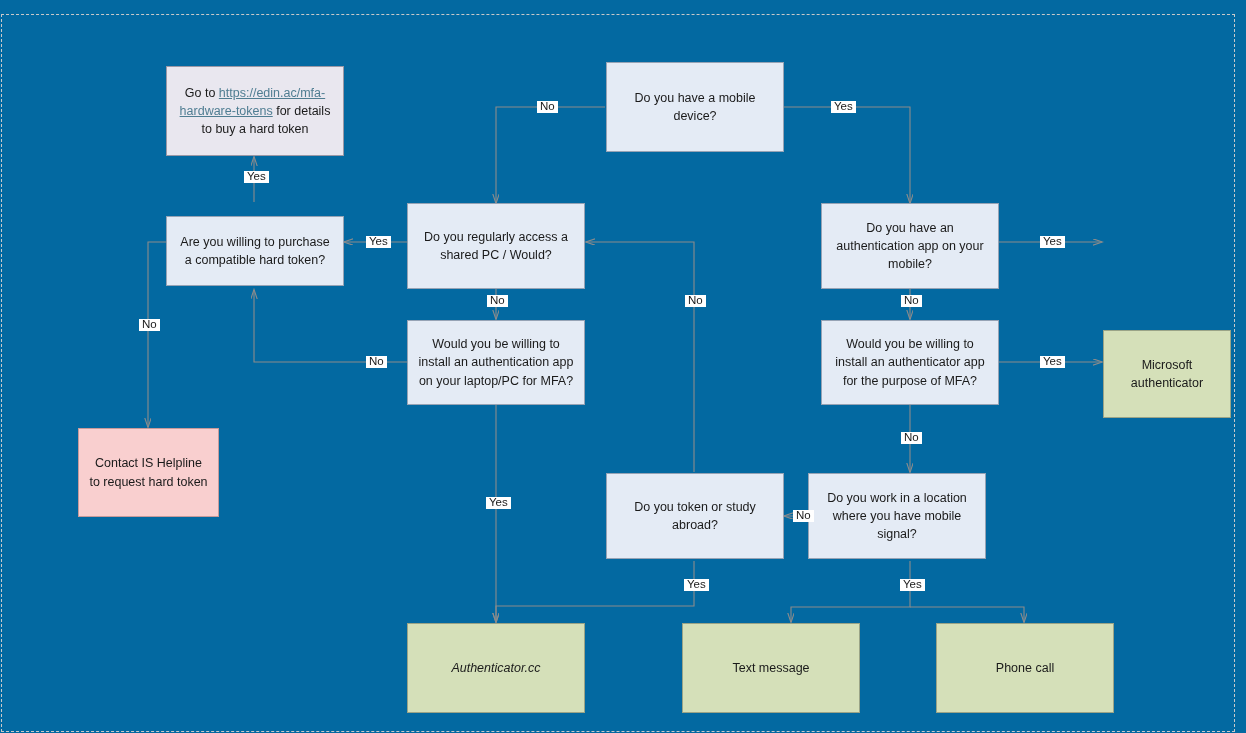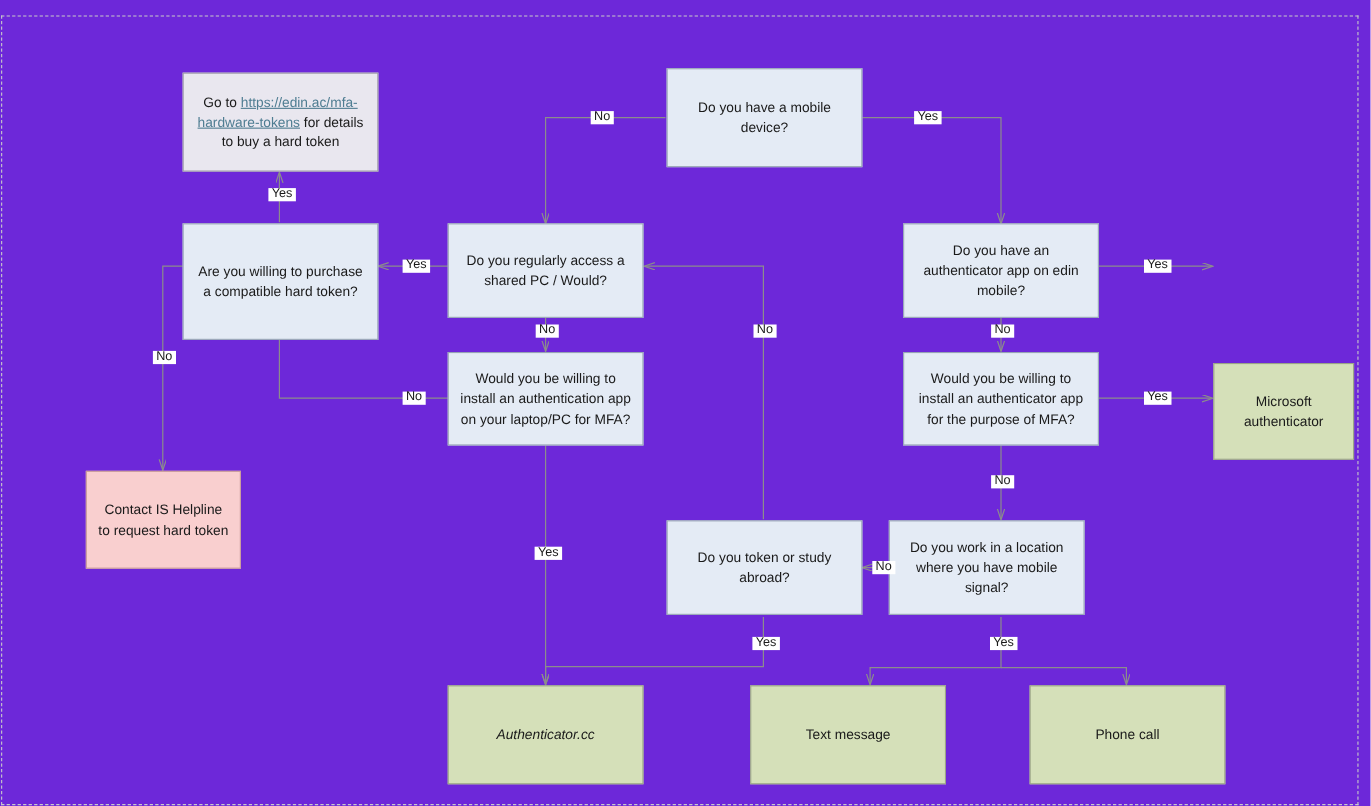--- a/index.html
+++ b/index.html
@@ -4,21 +4,21 @@
 <style>
   html, body {
     margin: 0;
     padding: 0;
     background: #ffffff;
   }
   #canvas {
     position: relative;
     width: 1246px;
     height: 733px;
-    background: #6d28d9;
+    background: #0369a1;
     font-family: "Liberation Sans", sans-serif;
     overflow: hidden;
   }
   #page-border {
     position: absolute;
     left: 1px;
     top: 14px;
     width: 1234px;
     height: 718px;
     border: 1px dashed #c9c9c9;
@@ -129,30 +129,30 @@
   </svg>
 
   <div class="node info" style="left:166px; top:66px; width:178px; height:90px;">
     <span class="txt"><span>Go to </span><span class="link">https://edin.ac/mfa-hardware-tokens</span><span> for details to buy a hard token</span></span>
   </div>
 
   <div class="node decision" style="left:606px; top:62px; width:178px; height:90px;">
     <span class="txt">Do you have a mobile device?</span>
   </div>
 
-  <div class="node decision" style="left:166px; top:203px; width:178px; height:106px;">
+  <div class="node decision" style="left:166px; top:216px; width:178px; height:70px;">
     <span class="txt">Are you willing to purchase a compatible hard token?</span>
   </div>
 
   <div class="node decision" style="left:407px; top:203px; width:178px; height:86px;">
     <span class="txt">Do you regularly access a shared PC / Would?</span>
   </div>
 
   <div class="node decision" style="left:821px; top:203px; width:178px; height:86px;">
-    <span class="txt">Do you have an authenticator app on edin mobile?</span>
+    <span class="txt">Do you have an authentication app on your mobile?</span>
   </div>
 
 
   <div class="node decision" style="left:407px; top:320px; width:178px; height:85px;">
     <span class="txt">Would you be willing to install an authentication app on your laptop/PC for MFA?</span>
   </div>
 
   <div class="node decision" style="left:821px; top:320px; width:178px; height:85px;">
     <span class="txt">Would you be willing to install an authenticator app for the purpose of MFA?</span>
   </div>

